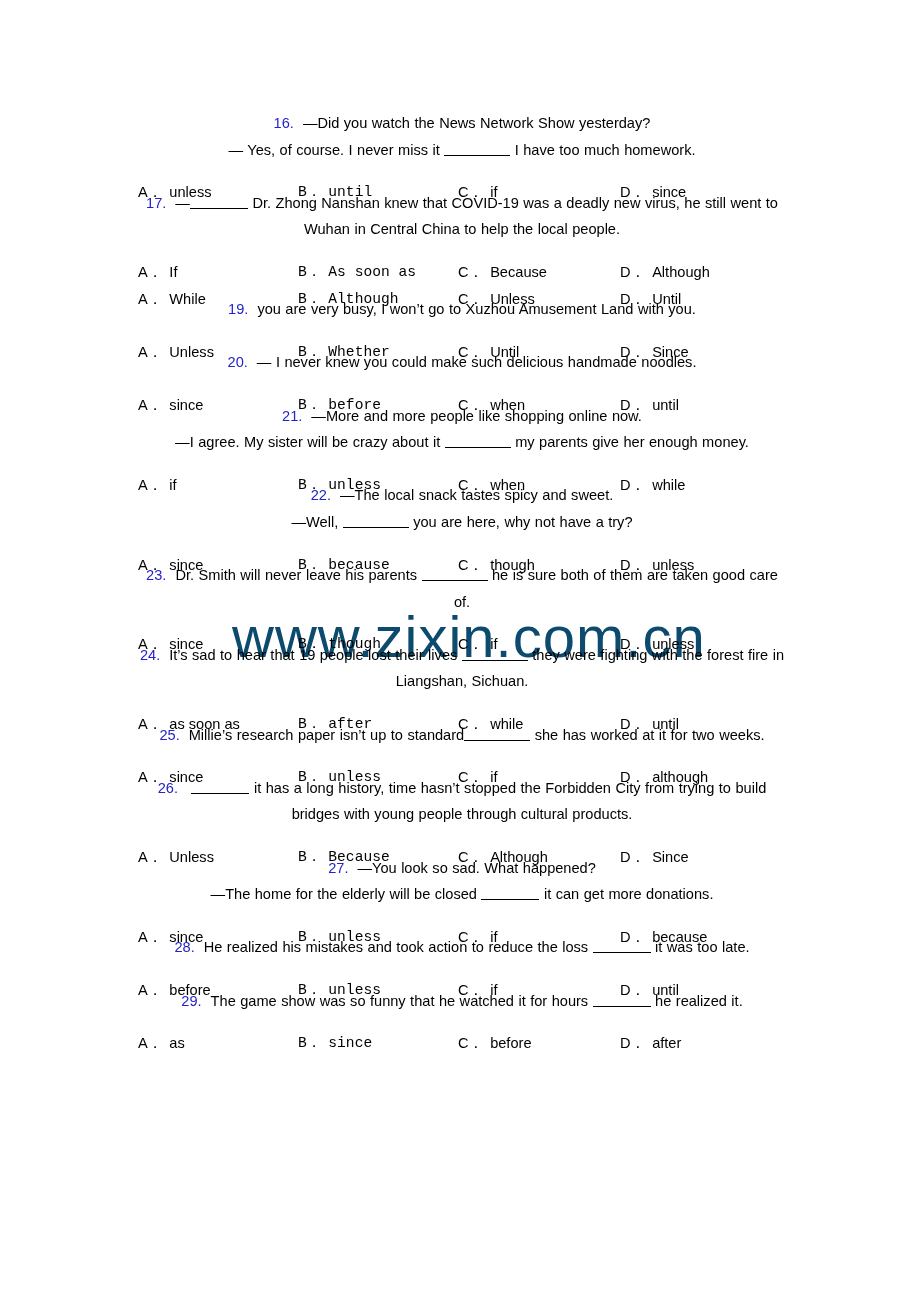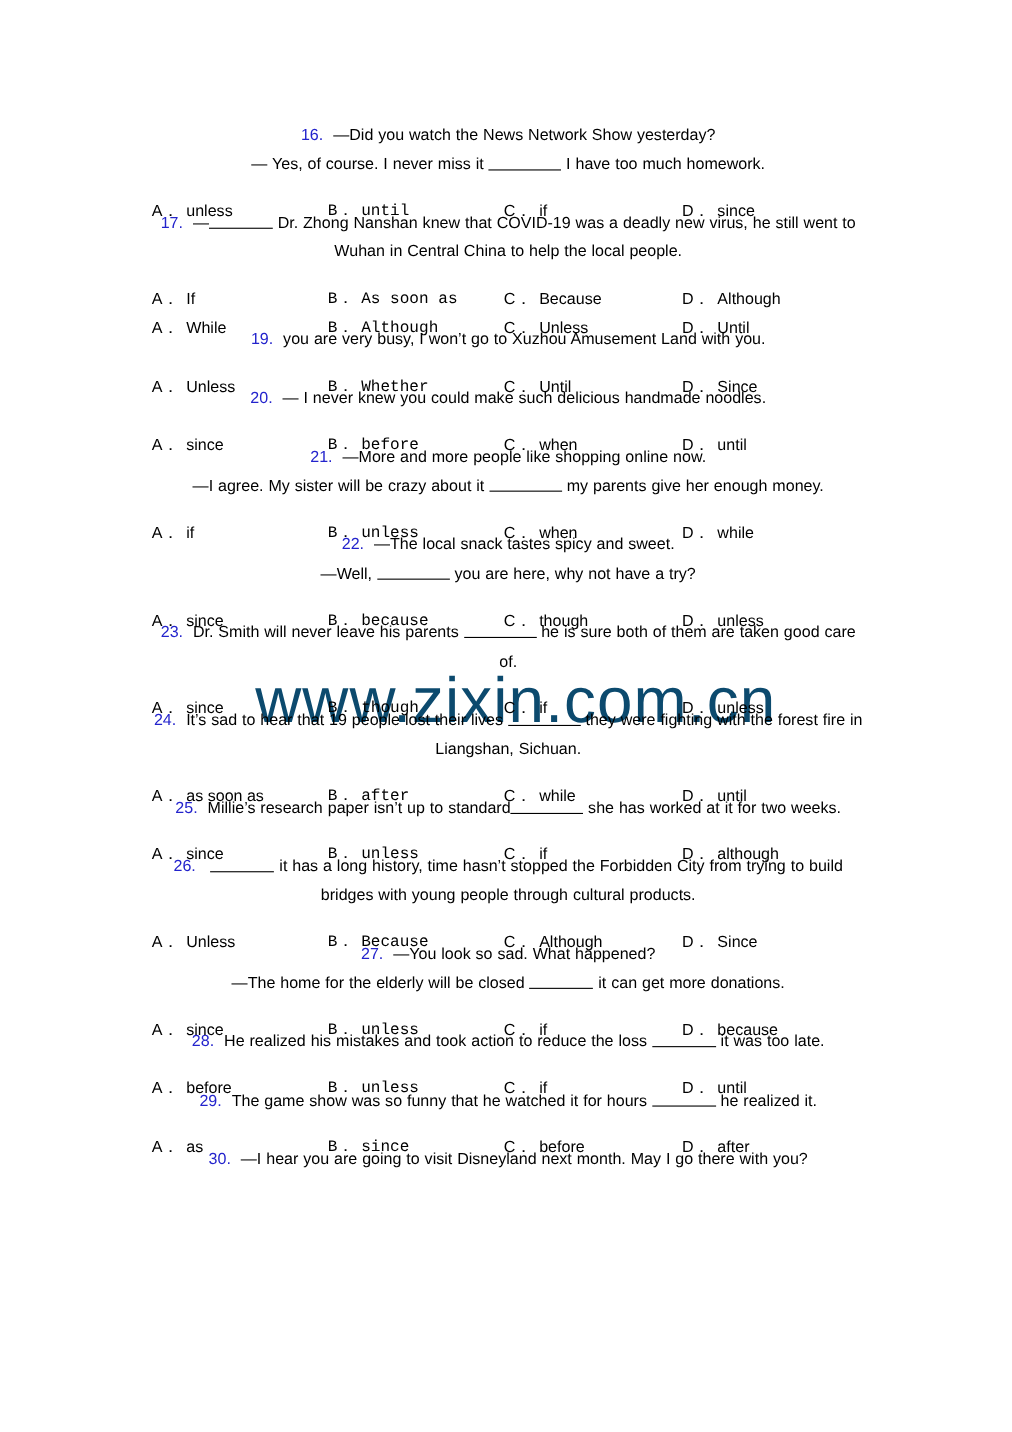--- a/index.html
+++ b/index.html
@@ -235,18 +235,15 @@
       </div>
       <div class="q-block">
         <div class="line"><span class="qnum">29.</span><span class="qnum-gap"></span><span>The game show was so funny that he watched it for hours </span><span class="blank w-med"></span><span> he realized it.</span></div>
         <div class="options">
           <span class="opt opt-a"><span class="opt-letter">A．</span><span class="opt-sep"></span><span class="opt-text">as</span></span>
           <span class="opt opt-b"><span class="opt-letter">B．</span><span class="opt-sep"></span><span class="opt-text">since</span></span>
           <span class="opt opt-c"><span class="opt-letter">C．</span><span class="opt-sep"></span><span class="opt-text">before</span></span>
           <span class="opt opt-d"><span class="opt-letter">D．</span><span class="opt-sep"></span><span class="opt-text">after</span></span>
         </div>
       </div>
-      <div class="q-block">
-        <div class="line"><span class="qnum">30.</span><span class="qnum-gap"></span><span>—I hear you are going to visit Disneyland next month. May I go there with you?</span></div>
-      </div>
     </div>
 
 </div>
 
 </body></html>

